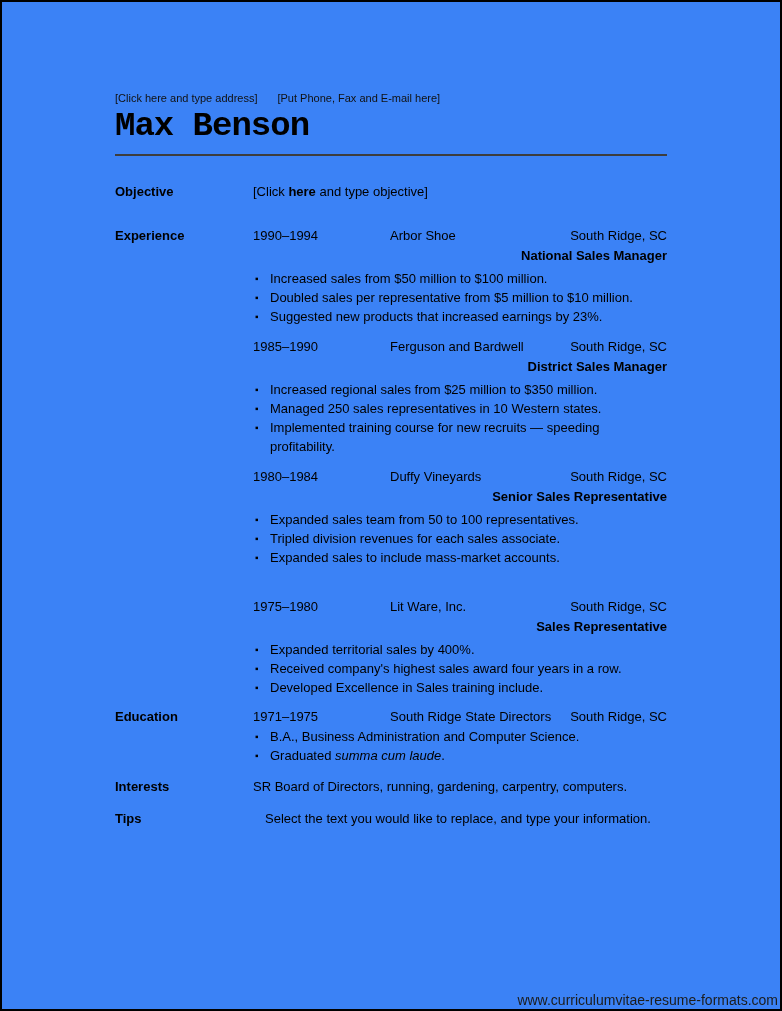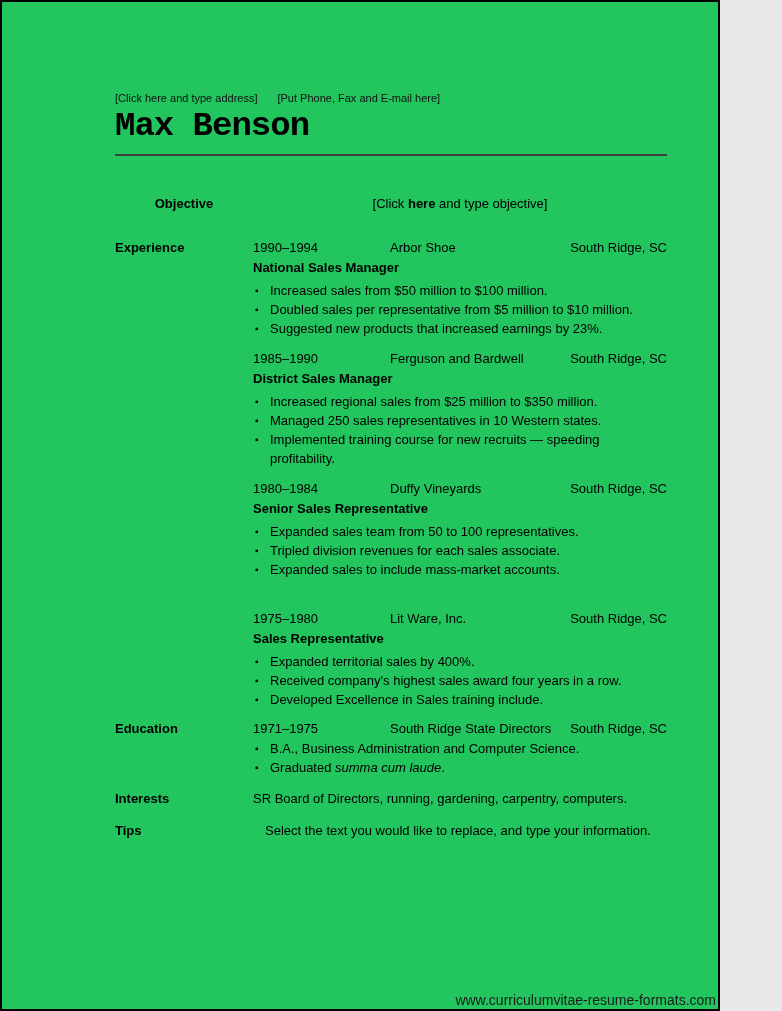--- a/index.html
+++ b/index.html
@@ -1,22 +1,22 @@
 <!DOCTYPE html>
 <html><head>
 <meta charset="utf-8">
 <style>
   * { box-sizing: border-box; }
   html, body { margin: 0; padding: 0; background: #e8e8e8; }
   .sheet {
     position: relative;
-    width: 720px;
+    width: 782px;
     height: 1011px;
     border: 2px solid #000;
-    background: #22c55e;
+    background: #3b82f6;
     font-family: "Liberation Sans", sans-serif;
     color: #000;
     overflow: hidden;
   }
   .content {
     position: absolute;
     left: 113px;
     top: 0;
     width: 552px;
   }
@@ -43,34 +43,34 @@
     height: 2px;
     background: #3d3d3d;
   }
   .section {
     display: grid;
     grid-template-columns: 138px 1fr;
     font-size: 13px;
     line-height: 16px;
   }
   .section > .label { font-weight: 700; }
-  .objective-section { margin-top: 40px; text-align: center; }
+  .objective-section { margin-top: 28px; }
   .experience-section { margin-top: 28px; }
   .education-section { margin-top: 12px; }
   .interests-section { margin-top: 14px; }
   .tips-section { margin-top: 16px; gap: 12px; }
   .job { margin-bottom: 13px; }
   .job:last-child { margin-bottom: 0; margin-top: 32px; }
   .row3 {
     display: grid;
     grid-template-columns: 137px 1fr auto;
     line-height: 16px;
   }
   .location { text-align: center; }
-  .job-title { font-weight: 700; margin-top: 4px; line-height: 16px; }
+  .job-title { font-weight: 700; margin-top: 4px; line-height: 16px; text-align: right; }
   .bullets { margin-top: 5px; }
   .edu-bullets { margin-top: 2px; }
   .bullet { display: flex; line-height: 19px; }
   .marker {
     flex: none;
     width: 17px;
     padding-left: 2px;
     font-size: 10px;
   }
   .italic { font-style: italic; }

